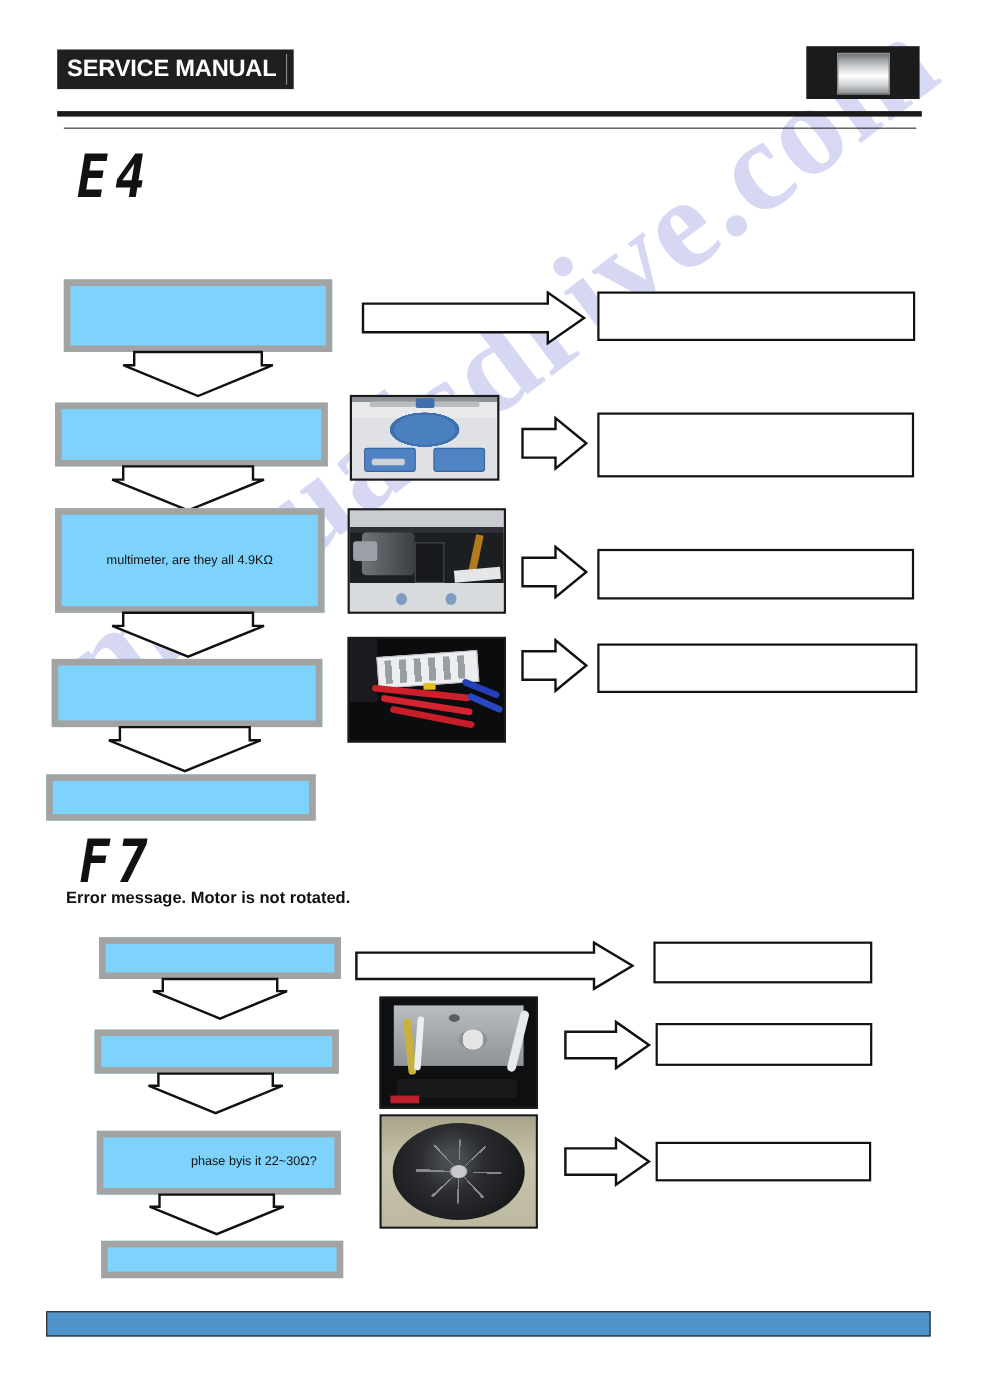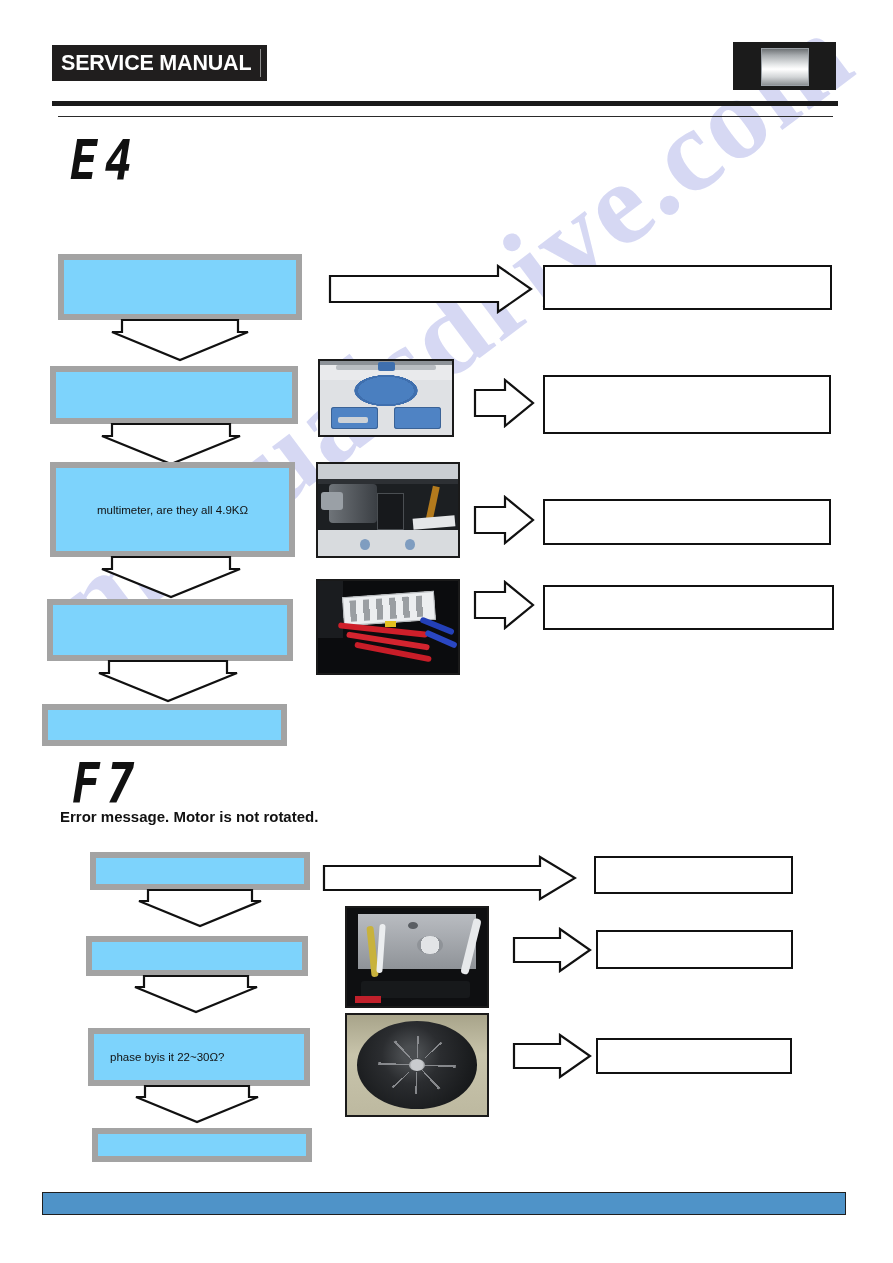--- a/index.html
+++ b/index.html
@@ -174,22 +174,23 @@
     text-align: center;
     font-size: 11.5px;
     font-family: "Liberation Sans", sans-serif;
     color: #111;
     line-height: 1.3;
     padding: 0 6px;
     box-sizing: border-box;
   }
   .fbox .label.split {
     display: flex;
-    justify-content: flex-start;
+    justify-content: flex-end;
     padding: 0 16px;
+    margin-left: 43px;
   }
 
   
   .rbox {
     position: absolute;
     box-sizing: border-box;
     border: 2px solid #111;
     background: #fff;
     z-index: 3;
   }

